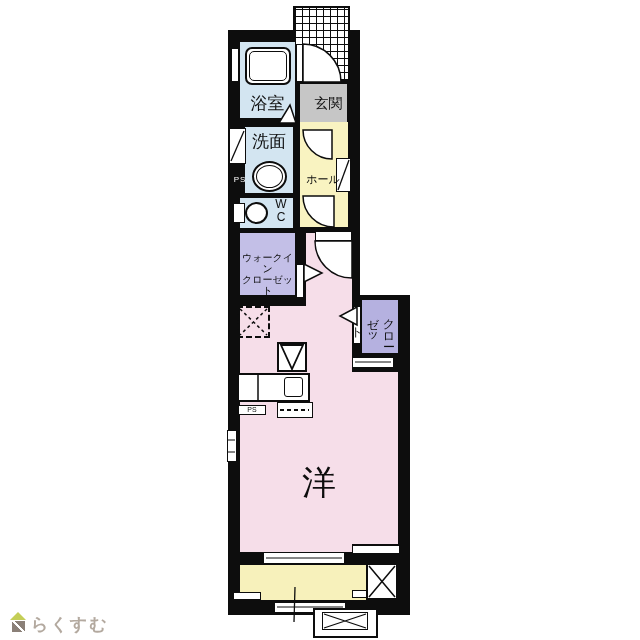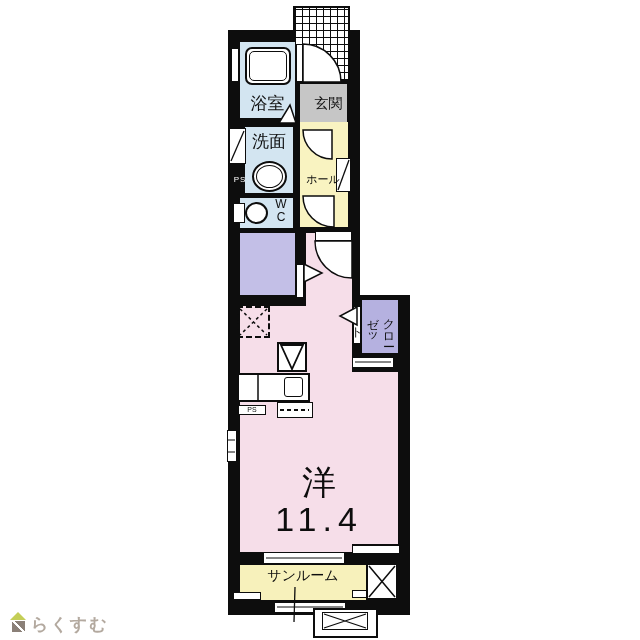--- a/index.html
+++ b/index.html
@@ -105,24 +105,24 @@
     </g>
   </svg>
 
   <div class="lbl" style="left:240px;top:92px;width:55px;font-size:17px;">浴室</div>
   <div class="lbl" style="left:245px;top:130px;width:48px;font-size:17px;">洗面</div>
   <div class="lbl" style="left:268px;top:198px;width:26px;font-size:12px;line-height:13px;">W
 C</div>
   <div class="lbl" style="left:300px;top:95px;width:57px;font-size:14px;">玄関</div>
   <div class="lbl" style="left:298px;top:172px;width:50px;font-size:11px;">ホール</div>
   <div class="lbl" style="left:229px;top:175px;width:22px;font-size:8px;color:#fff;letter-spacing:1px;">PS</div>
+  <div class="lbl" style="left:240px;top:252px;width:55px;font-size:10px;line-height:11px;">ウォークイン
+クローゼット</div>
   <div class="lbl" style="left:363px;top:303px;width:34px;height:44px;font-size:12px;line-height:16px;writing-mode:vertical-rl;letter-spacing:1px;white-space:normal;">クローゼット</div>
   <div class="lbl" style="left:240px;top:460px;width:158px;font-size:34px;">洋</div>
-  <div class="lbl" style="left:240px;top:500px;width:158px;font-size:34px;letter-spacing:6px;">11.4</div>
-  <div class="lbl" style="left:240px;top:567px;width:126px;font-size:14px;">サンルーム</div>
 
   <div style="position:absolute;left:10px;top:610px;height:26px;">
     <span style="position:absolute;left:0;top:2px;width:0;height:0;border-left:8px solid transparent;border-right:8px solid transparent;border-bottom:8px solid #c4ce57;"></span>
     <span style="position:absolute;left:2px;top:11px;width:13px;height:11px;background:linear-gradient(45deg,#8b8078 42%,#fff 42%,#fff 56%,#8b8078 56%);"></span>
     <span class="lbl" style="position:absolute;left:21px;top:3px;font-size:17px;font-weight:bold;color:#b3a99f;letter-spacing:2px;white-space:nowrap;text-align:left;">らくすむ</span>
   </div>
 
 </div>
 
 </body></html>

